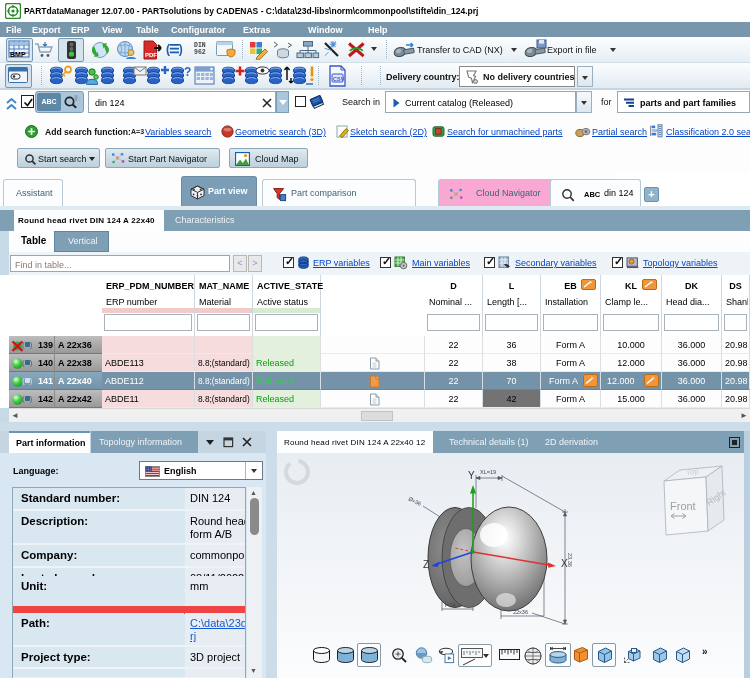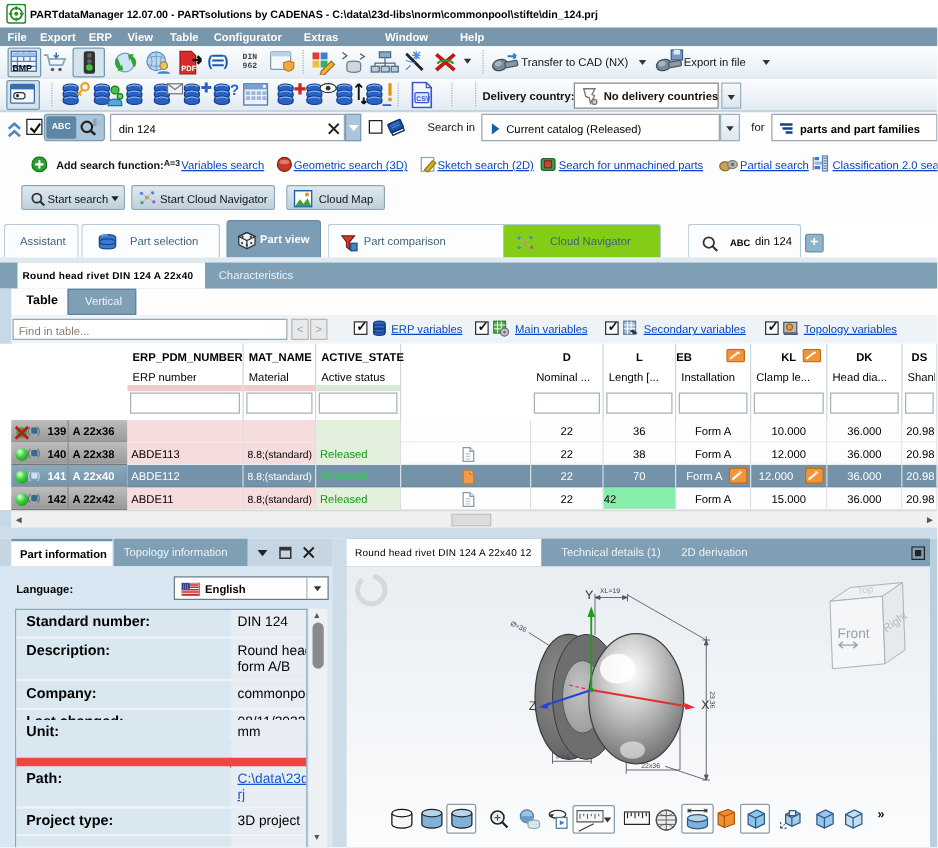--- a/index.html
+++ b/index.html
@@ -371,64 +371,55 @@
     </div>
     <div class="abs" style="left:105px;top:6px;width:115px;height:20px;background:linear-gradient(#dfe9f0,#bdd0dc);border:1px solid #8ca7b8;border-radius:2px">
       <svg style="position:absolute;left:5px;top:3px" width="14" height="13">
         <circle cx="6.5" cy="6" r="1.5" fill="#e07820"></circle>
         <circle cx="2.2" cy="2.6" r="1.3" fill="#3a7ad0"></circle>
         <circle cx="11" cy="2.2" r="1.3" fill="#3a7ad0"></circle>
         <circle cx="12" cy="9.4" r="1.3" fill="#c03a98"></circle>
         <circle cx="2.6" cy="10" r="1.3" fill="#30a050"></circle>
         <path d="M6.5 6L2.2 2.6M6.5 6l4.5-3.8M6.5 6l5.5 3.4M6.5 6l-3.9 4" stroke="#aab4bc" stroke-width="0.8"></path>
       </svg>
-      <span style="position:absolute;left:22px;top:5px;font-size:9px;color:#111">Start Cloud Navigator</span>
+      <span style="position:absolute;left:22px;top:5px;font-size:9px;color:#111">Start Part Navigator</span>
     </div>
     <div class="abs" style="left:229px;top:6px;width:79px;height:20px;background:linear-gradient(#dfe9f0,#bdd0dc);border:1px solid #8ca7b8;border-radius:2px">
       <svg style="position:absolute;left:5px;top:2.5px" width="15" height="14">
         <rect x="0.5" y="0.5" width="14" height="13" fill="#fff" stroke="#1a5fae" stroke-width="1.3"></rect>
         <path d="M1 13l4-5.6 2.8 3.6L11 6.6l3 6.4z" fill="#40a040"></path>
         <circle cx="10.6" cy="3.6" r="1.7" fill="#e0a020"></circle>
       </svg>
       <span style="position:absolute;left:25px;top:5px;font-size:9px;color:#111">Cloud Map</span>
     </div>
   </div>
 <div class="abs" style="left:0;top:174px;width:616px;height:32px;background:#fdfdfe">
     <div class="abs" style="left:3px;top:5px;width:60px;height:27px;background:#fcfdfe;border:1px solid #b5c9d6;border-bottom:none;border-radius:3px 3px 0 0">
       <span style="position:absolute;left:12px;top:8px;color:#3f6173">Assistant</span>
-    </div>
-    <div class="abs" style="left:65px;top:5px;width:111px;height:27px;background:#fcfdfe;border:1px solid #b5c9d6;border-bottom:none;border-radius:3px 3px 0 0">
-      <svg style="position:absolute;left:12px;top:7px" width="16" height="13">
-        <ellipse cx="8" cy="3" rx="6.5" ry="2.3" fill="#3a7ad0" stroke="#1a4a90"></ellipse>
-        <path d="M1.5 3v6.8c0 1.3 2.9 2.3 6.5 2.3s6.5-1 6.5-2.3V3" fill="#3a7ad0" stroke="#1a4a90"></path>
-        <ellipse cx="8" cy="6.4" rx="6.5" ry="2.3" fill="none" stroke="#1a4a90"></ellipse>
-        <path d="M2.6 2c1.3-.8 3.1-1.2 5.4-1.2" stroke="#8ab4e8" fill="none"></path>
-      </svg>
-      <span style="position:absolute;left:38px;top:8px;color:#3f6173">Part selection</span>
     </div>
     <div class="abs" style="left:181px;top:2px;width:76px;height:30px;background:#7b9db5;border:1px solid #6b8ca2;border-bottom:none;border-radius:3px 3px 0 0">
       <svg style="position:absolute;left:7px;top:8px" width="17" height="16">
         <path d="M8.5 1l6.5 3.2v6.4L8.5 14 2 10.6V4.2z" fill="#eef2f6" stroke="#333"></path>
         <path d="M8.5 1l6.5 3.2-6.5 3.2L2 4.2zM8.5 7.4V14" stroke="#333" fill="none"></path>
         <circle cx="5" cy="4.4" r="0.9" fill="#333"></circle>
         <circle cx="11.6" cy="4.4" r="0.9" fill="#333"></circle>
         <circle cx="4.6" cy="9.4" r="0.9" fill="#333"></circle>
         <circle cx="12" cy="9.4" r="0.9" fill="#333"></circle>
         <circle cx="8.5" cy="11" r="0.9" fill="#333"></circle>
       </svg>
       <span style="position:absolute;left:26px;top:9px;color:#fff;font-weight:bold">Part view</span>
     </div>
     <div class="abs" style="left:262px;top:5px;width:154px;height:27px;background:#fcfdfe;border:1px solid #b5c9d6;border-bottom:none;border-radius:3px 3px 0 0">
       <svg style="position:absolute;left:9px;top:7px" width="15" height="15">
         <path d="M1.6 1.6h10l-4 5v6l-2.4-2v-4z" fill="#d03a2a" stroke="#8a1a10"></path>
         <rect x="8.6" y="7.6" width="5" height="6" fill="#4a80c0" stroke="#1a4a90"></rect>
       </svg>
       <span style="position:absolute;left:28px;top:8px;color:#3f6173">Part comparison</span>
     </div>
-    <div class="abs" style="left:402px;top:5px;width:127px;height:27px;background:#84cc16;border:1px solid #b5c9d6;border-bottom:none;border-radius:3px 3px 0 0">
+    <div class="abs" style="left:438px;top:5px;width:127px;height:27px;background:#f9a8d4;border:1px solid #b5c9d6;border-bottom:none;border-radius:3px 3px 0 0">
       <svg style="position:absolute;left:10px;top:8px" width="15" height="13">
         <circle cx="7" cy="6" r="1.5" fill="#e07820"></circle>
         <circle cx="2.4" cy="2.4" r="1.3" fill="#3a7ad0"></circle>
         <circle cx="11.6" cy="2" r="1.3" fill="#3a7ad0"></circle>
         <circle cx="12.2" cy="9.6" r="1.3" fill="#c03a98"></circle>
         <circle cx="2.4" cy="9.8" r="1.3" fill="#30a050"></circle>
         <path d="M7 6L2.4 2.4M7 6l4.6-4M7 6l5.2 3.6M7 6l-4.6 3.8" stroke="#aab4bc" stroke-width="0.8"></path>
       </svg>
       <span style="position:absolute;left:37px;top:8px;color:#3f6173">Cloud Navigator</span>
     </div>
@@ -519,21 +510,21 @@
       <div style="position:absolute;left:0;top:6px;width:100%;text-align:center;font-weight:bold;font-size:9px">D</div>
       <div style="position:absolute;left:4px;top:22px;font-size:9px;white-space:nowrap;overflow:hidden;max-width:52px">Nominal ...</div>
       <div style="position:absolute;left:2px;top:39px;width:53px;height:17px;background:#fff;border:1px solid #a8b2ba"></div>
     </div>
     <div class="hcell" style="left:483px;width:58px">
       <div style="position:absolute;left:0;top:6px;width:100%;text-align:center;font-weight:bold;font-size:9px">L</div>
       <div style="position:absolute;left:4px;top:22px;font-size:9px;white-space:nowrap;overflow:hidden;max-width:52px">Length [...</div>
       <div style="position:absolute;left:2px;top:39px;width:53px;height:17px;background:#fff;border:1px solid #a8b2ba"></div>
     </div>
     <div class="hcell" style="left:541px;width:60px">
-      <div style="position:absolute;left:0;top:6px;width:100%;font-weight:bold;font-size:9px">EB</div>
+      <div style="position:absolute;left:0;top:6px;width:100%;text-align:center;font-weight:bold;font-size:9px">EB</div>
       <svg style="position:absolute;right:4px;top:4px" width="15" height="11">
         <rect x="0.5" y="0.5" width="14" height="10" rx="1.5" fill="#f0953c" stroke="#c06a10"></rect>
         <path d="M3 8l6.5-5" stroke="#fff" stroke-width="1.5"></path>
         <path d="M9 2.4l1.8 1.4" stroke="#fff"></path>
       </svg>
       <div style="position:absolute;left:4px;top:22px;font-size:9px;white-space:nowrap;overflow:hidden;max-width:54px">Installation</div>
       <div style="position:absolute;left:2px;top:39px;width:55px;height:17px;background:#fff;border:1px solid #a8b2ba"></div>
     </div>
     <div class="hcell" style="left:601px;width:61px">
       <div style="position:absolute;left:0;top:6px;width:100%;text-align:center;font-weight:bold;font-size:9px">KL</div>
@@ -679,21 +670,21 @@
       <div class="dcell" style="left:186px;width:58px;background:#f6dcdc;color:#000;padding-left:3px;border-bottom:1px solid #e8eced;font-size:9px"><span style="font-size:8.3px">8.8;(standard)</span></div>
       <div class="dcell" style="left:244px;width:68px;background:#e3f0de;color:#000;padding-left:3px;border-bottom:1px solid #e8eced;font-size:9px"><span style="color:#0d9b0d">Released</span></div>
       <div class="dcell" style="left:312px;width:104px;background:#fdfdfd;color:#000;padding-left:3px;border-bottom:1px solid #e8eced;font-size:9px">
         <svg style="position:absolute;left:48px;top:2.5px" width="12" height="13">
           <path d="M1.5 1h5.5l3 3v8H1.5z" fill="#fff" stroke="#8a9aa8"></path>
           <path d="M7 1v3h3" fill="#e5ebf0" stroke="#8a9aa8"></path>
           <path d="M3.5 6h4M3.5 8h4M3.5 10h4" stroke="#c0cad2"></path>
         </svg>
       </div>
       <div class="dcell" style="left:416px;width:58px;background:#fdfdfd;color:#000;text-align:center;border-bottom:1px solid #e8eced;font-size:9px">22</div>
-      <div class="dcell" style="left:474px;width:58px;background:#86efac;color:#000;text-align:left;border-bottom:1px solid #e8eced;font-size:9px">42</div>
+      <div class="dcell" style="left:474px;width:58px;background:#737373;color:#000;text-align:center;border-bottom:1px solid #e8eced;font-size:9px">42</div>
       <div class="dcell" style="left:532px;width:60px;background:#fdfdfd;color:#000;text-align:center;border-bottom:1px solid #e8eced;font-size:9px"><span style="">Form A</span></div>
       <div class="dcell" style="left:592px;width:61px;background:#fdfdfd;color:#000;text-align:center;border-bottom:1px solid #e8eced;font-size:9px"><span style="">15.000</span></div>
       <div class="dcell" style="left:653px;width:60px;background:#fdfdfd;color:#000;text-align:center;border-bottom:1px solid #e8eced;font-size:9px">36.000</div>
       <div class="dcell" style="left:713px;width:28px;background:#fdfdfd;color:#000;padding-left:3px;border-bottom:1px solid #e8eced;font-size:9px">20.98</div>
     </div>
   </div>
 <div class="abs" style="left:9px;top:408px;width:741px;height:14px;background:#f0f0f0;border-top:1px solid #d8d8d8">
     <div style="position:absolute;left:2px;top:2px;color:#555;font-size:8px">◄</div>
     <div style="position:absolute;right:2px;top:2px;color:#555;font-size:8px">►</div>
     <div style="position:absolute;left:352px;top:2px;width:32px;height:10px;background:#dcdcdc;border:1px solid #c2c2c2"></div>

